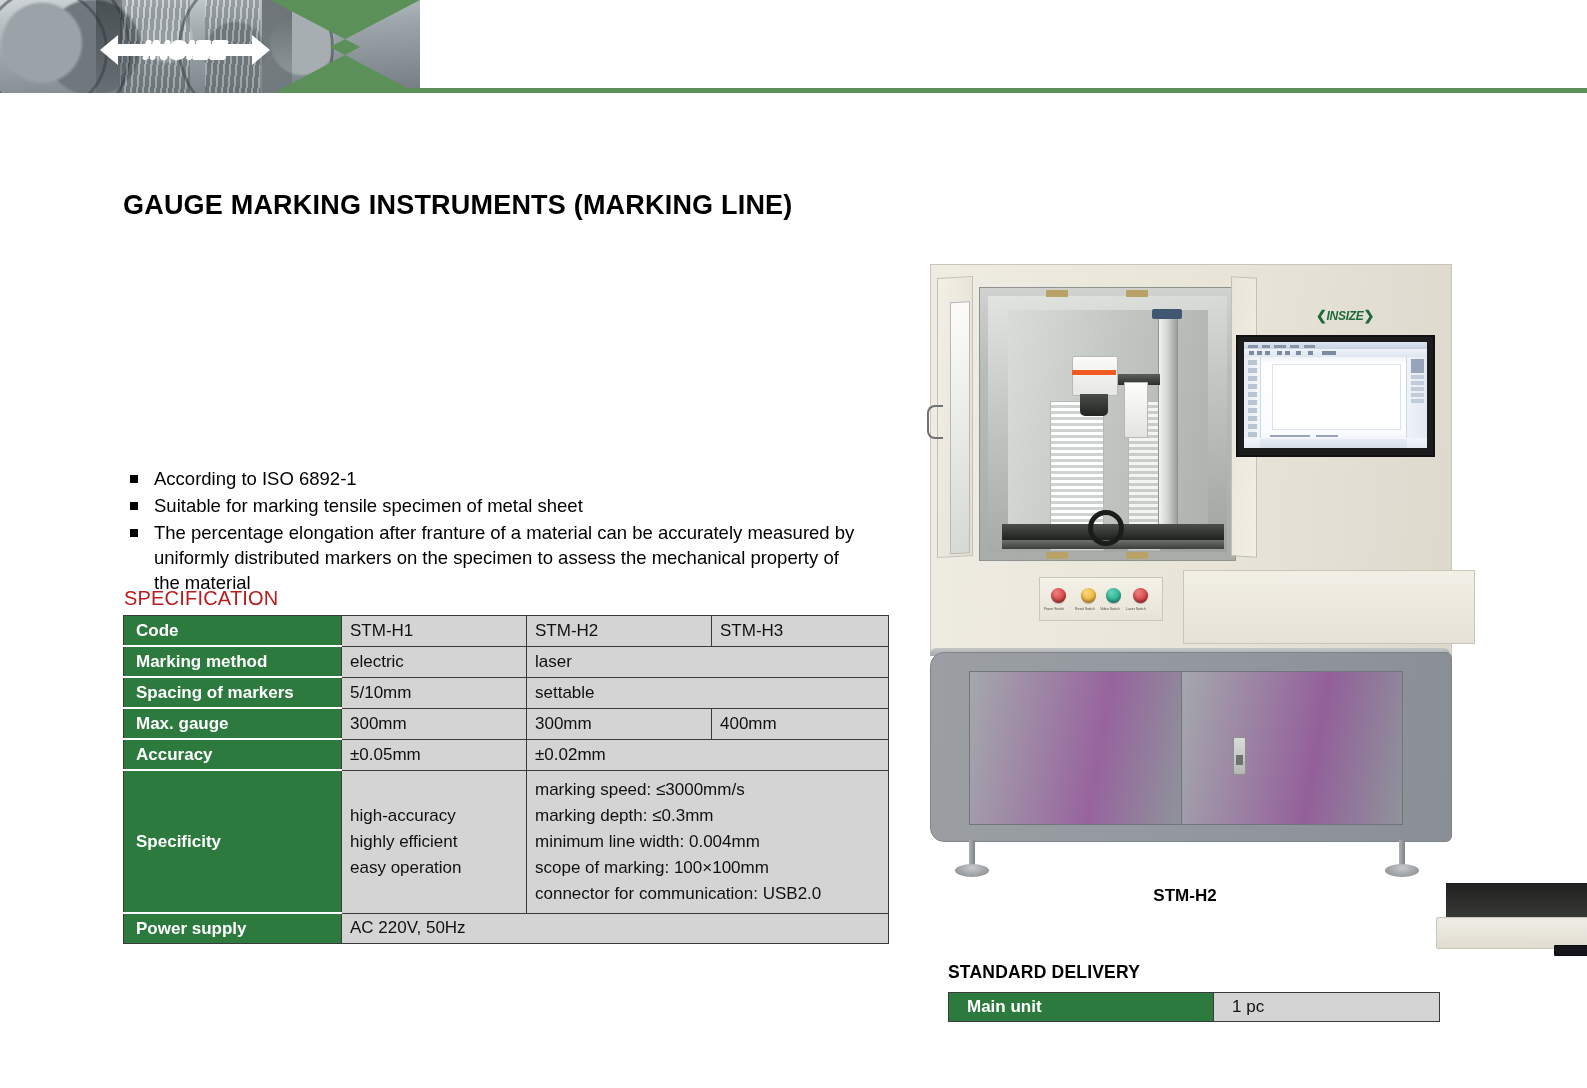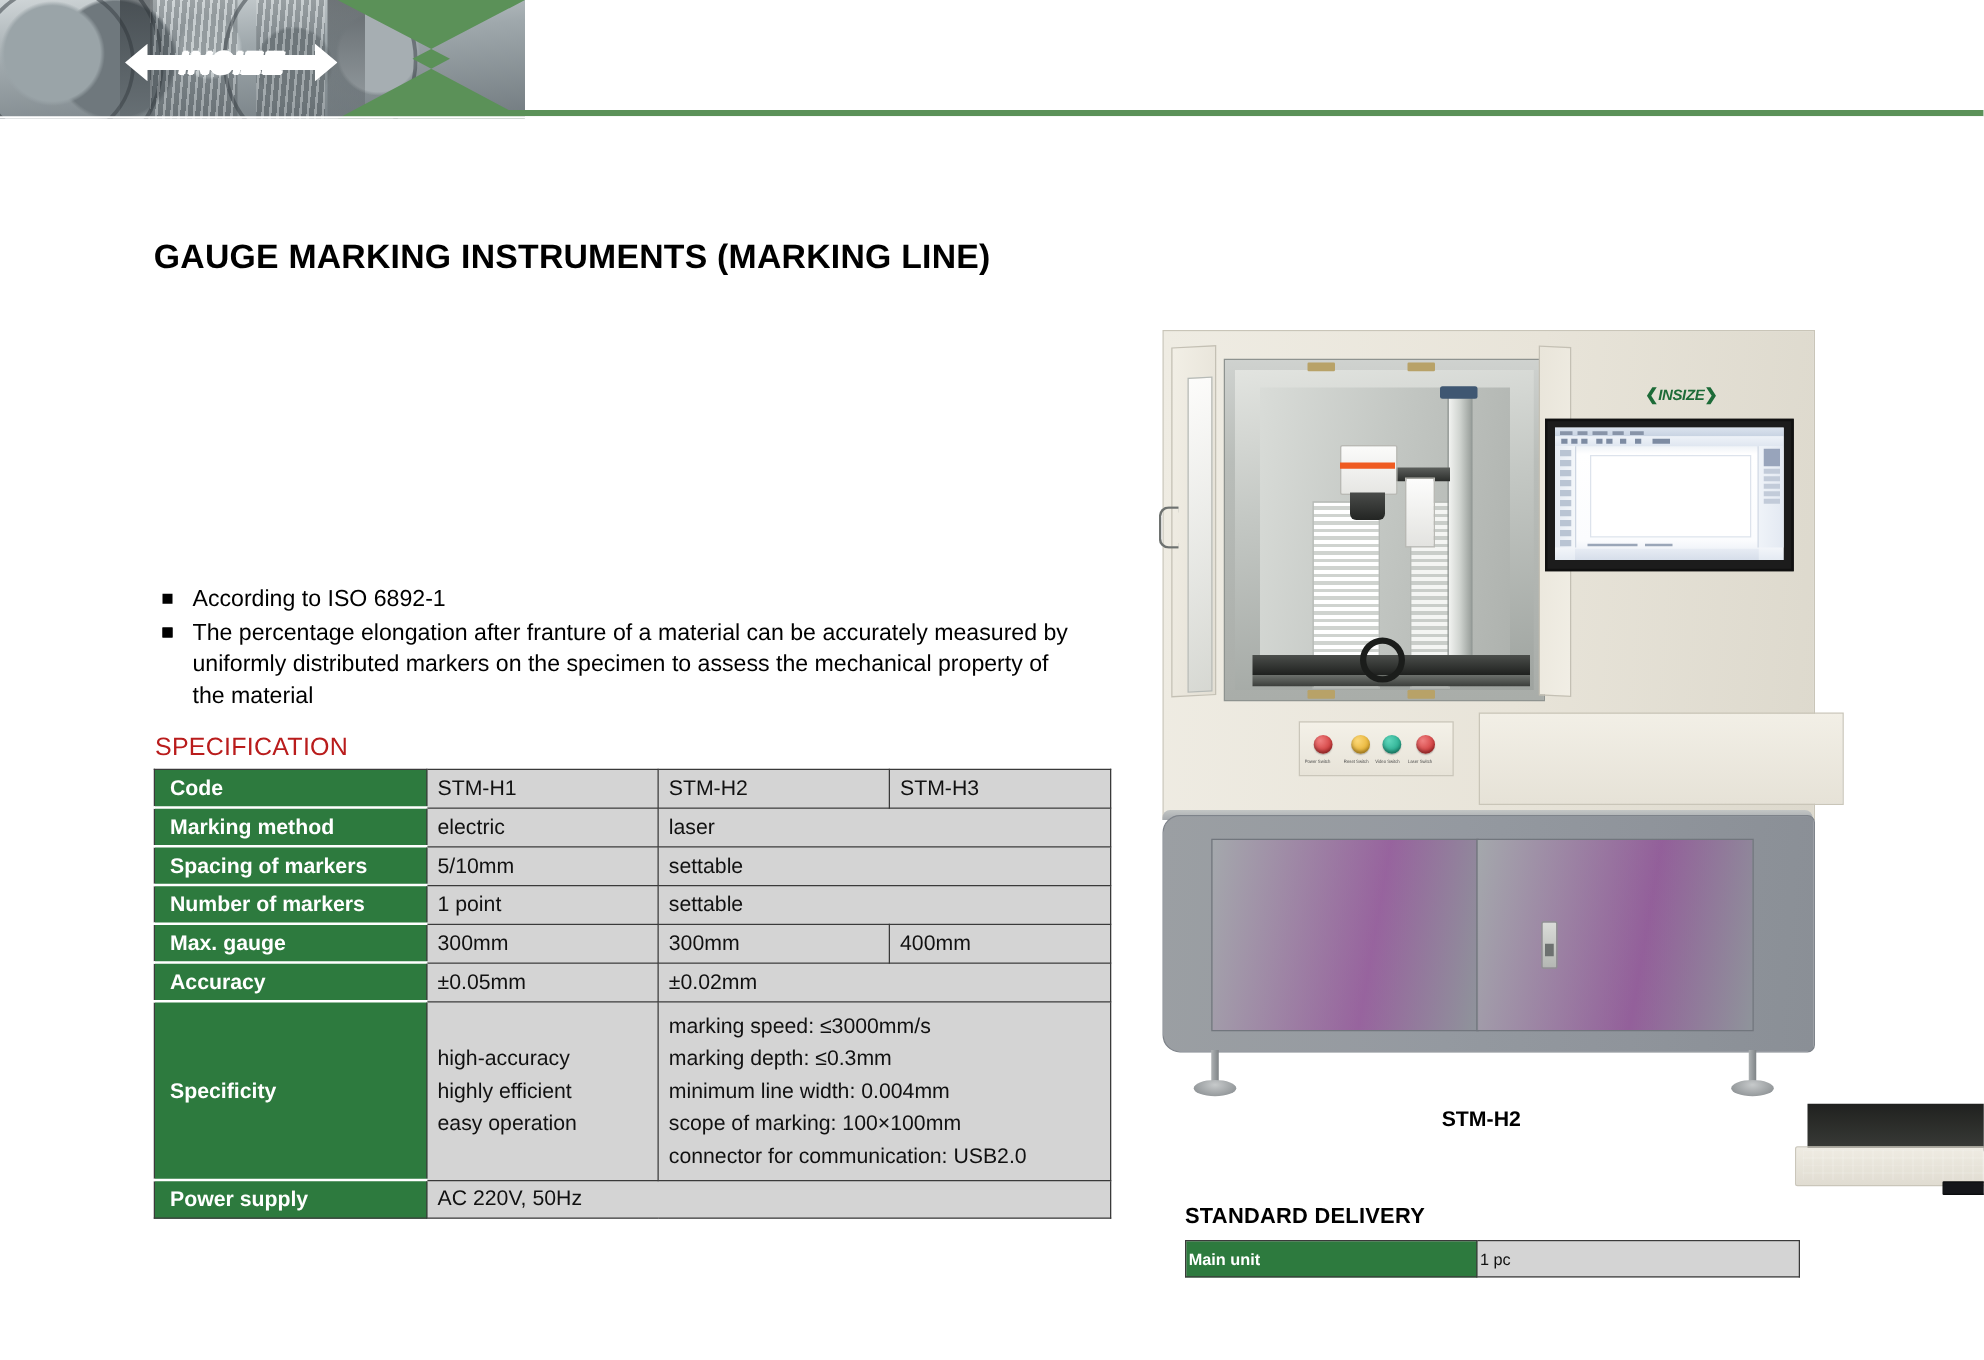--- a/index.html
+++ b/index.html
@@ -390,22 +390,22 @@
   #delivery-label{
     position:absolute;left:948px;top:962px;
     font-size:17.5px;font-weight:bold;color:#000;letter-spacing:.2px;
   }
   #delivery-table{
     position:absolute;left:948px;top:992px;width:492px;
     border-collapse:collapse;table-layout:fixed;
     border:1.6px solid #3a3a3a;
   }
   #delivery-table td{
-    border:1.6px solid #3a3a3a;height:28px;padding:0 2px;
-    font-size:13px;background:#d4d4d4;color:#111;
+    border:1.6px solid #3a3a3a;height:28px;padding:0 18px;
+    font-size:17px;background:#d4d4d4;color:#111;
   }
   #delivery-table td.lab{
     background:#2d7a3e;color:#fff;font-weight:bold;width:228px;
   }
 </style>
 </head>
 <body>
 
 <div id="header">
   <div class="hdr-photo">
@@ -427,20 +427,21 @@
 
 <div id="page-title">GAUGE MARKING INSTRUMENTS (MARKING LINE)</div>
 
 <div id="features">
   <div class="feat">
     <span class="bsq"></span>
     <span>According to ISO 6892-1</span>
   </div>
   <div class="feat">
     <span class="bsq"></span>
+    <span>Suitable for marking tensile specimen of metal sheet</span>
   </div>
   <div class="feat">
     <span class="bsq"></span>
     <span>The percentage elongation after franture of a material can be accurately measured by uniformly distributed markers on the specimen to assess the mechanical property of the material</span>
   </div>
 </div>
 
 <div id="spec-label">SPECIFICATION</div>
 <table id="spec-table">
   <colgroup>
@@ -457,25 +458,20 @@
         <td class="bold">STM-H3</td>
       </tr>
       <tr>
         <td class="lab">Marking method</td>
         <td>electric</td>
         <td colspan="2">laser</td>
       </tr>
       <tr>
         <td class="lab">Spacing of markers</td>
         <td>5/10mm</td>
-        <td colspan="2">settable</td>
-      </tr>
-      <tr>
-        <td class="lab">Number of markers</td>
-        <td>1 point</td>
         <td colspan="2">settable</td>
       </tr>
       <tr>
         <td class="lab">Max. gauge</td>
         <td>300mm</td>
         <td>300mm</td>
         <td>400mm</td>
       </tr>
       <tr>
         <td class="lab">Accuracy</td>

